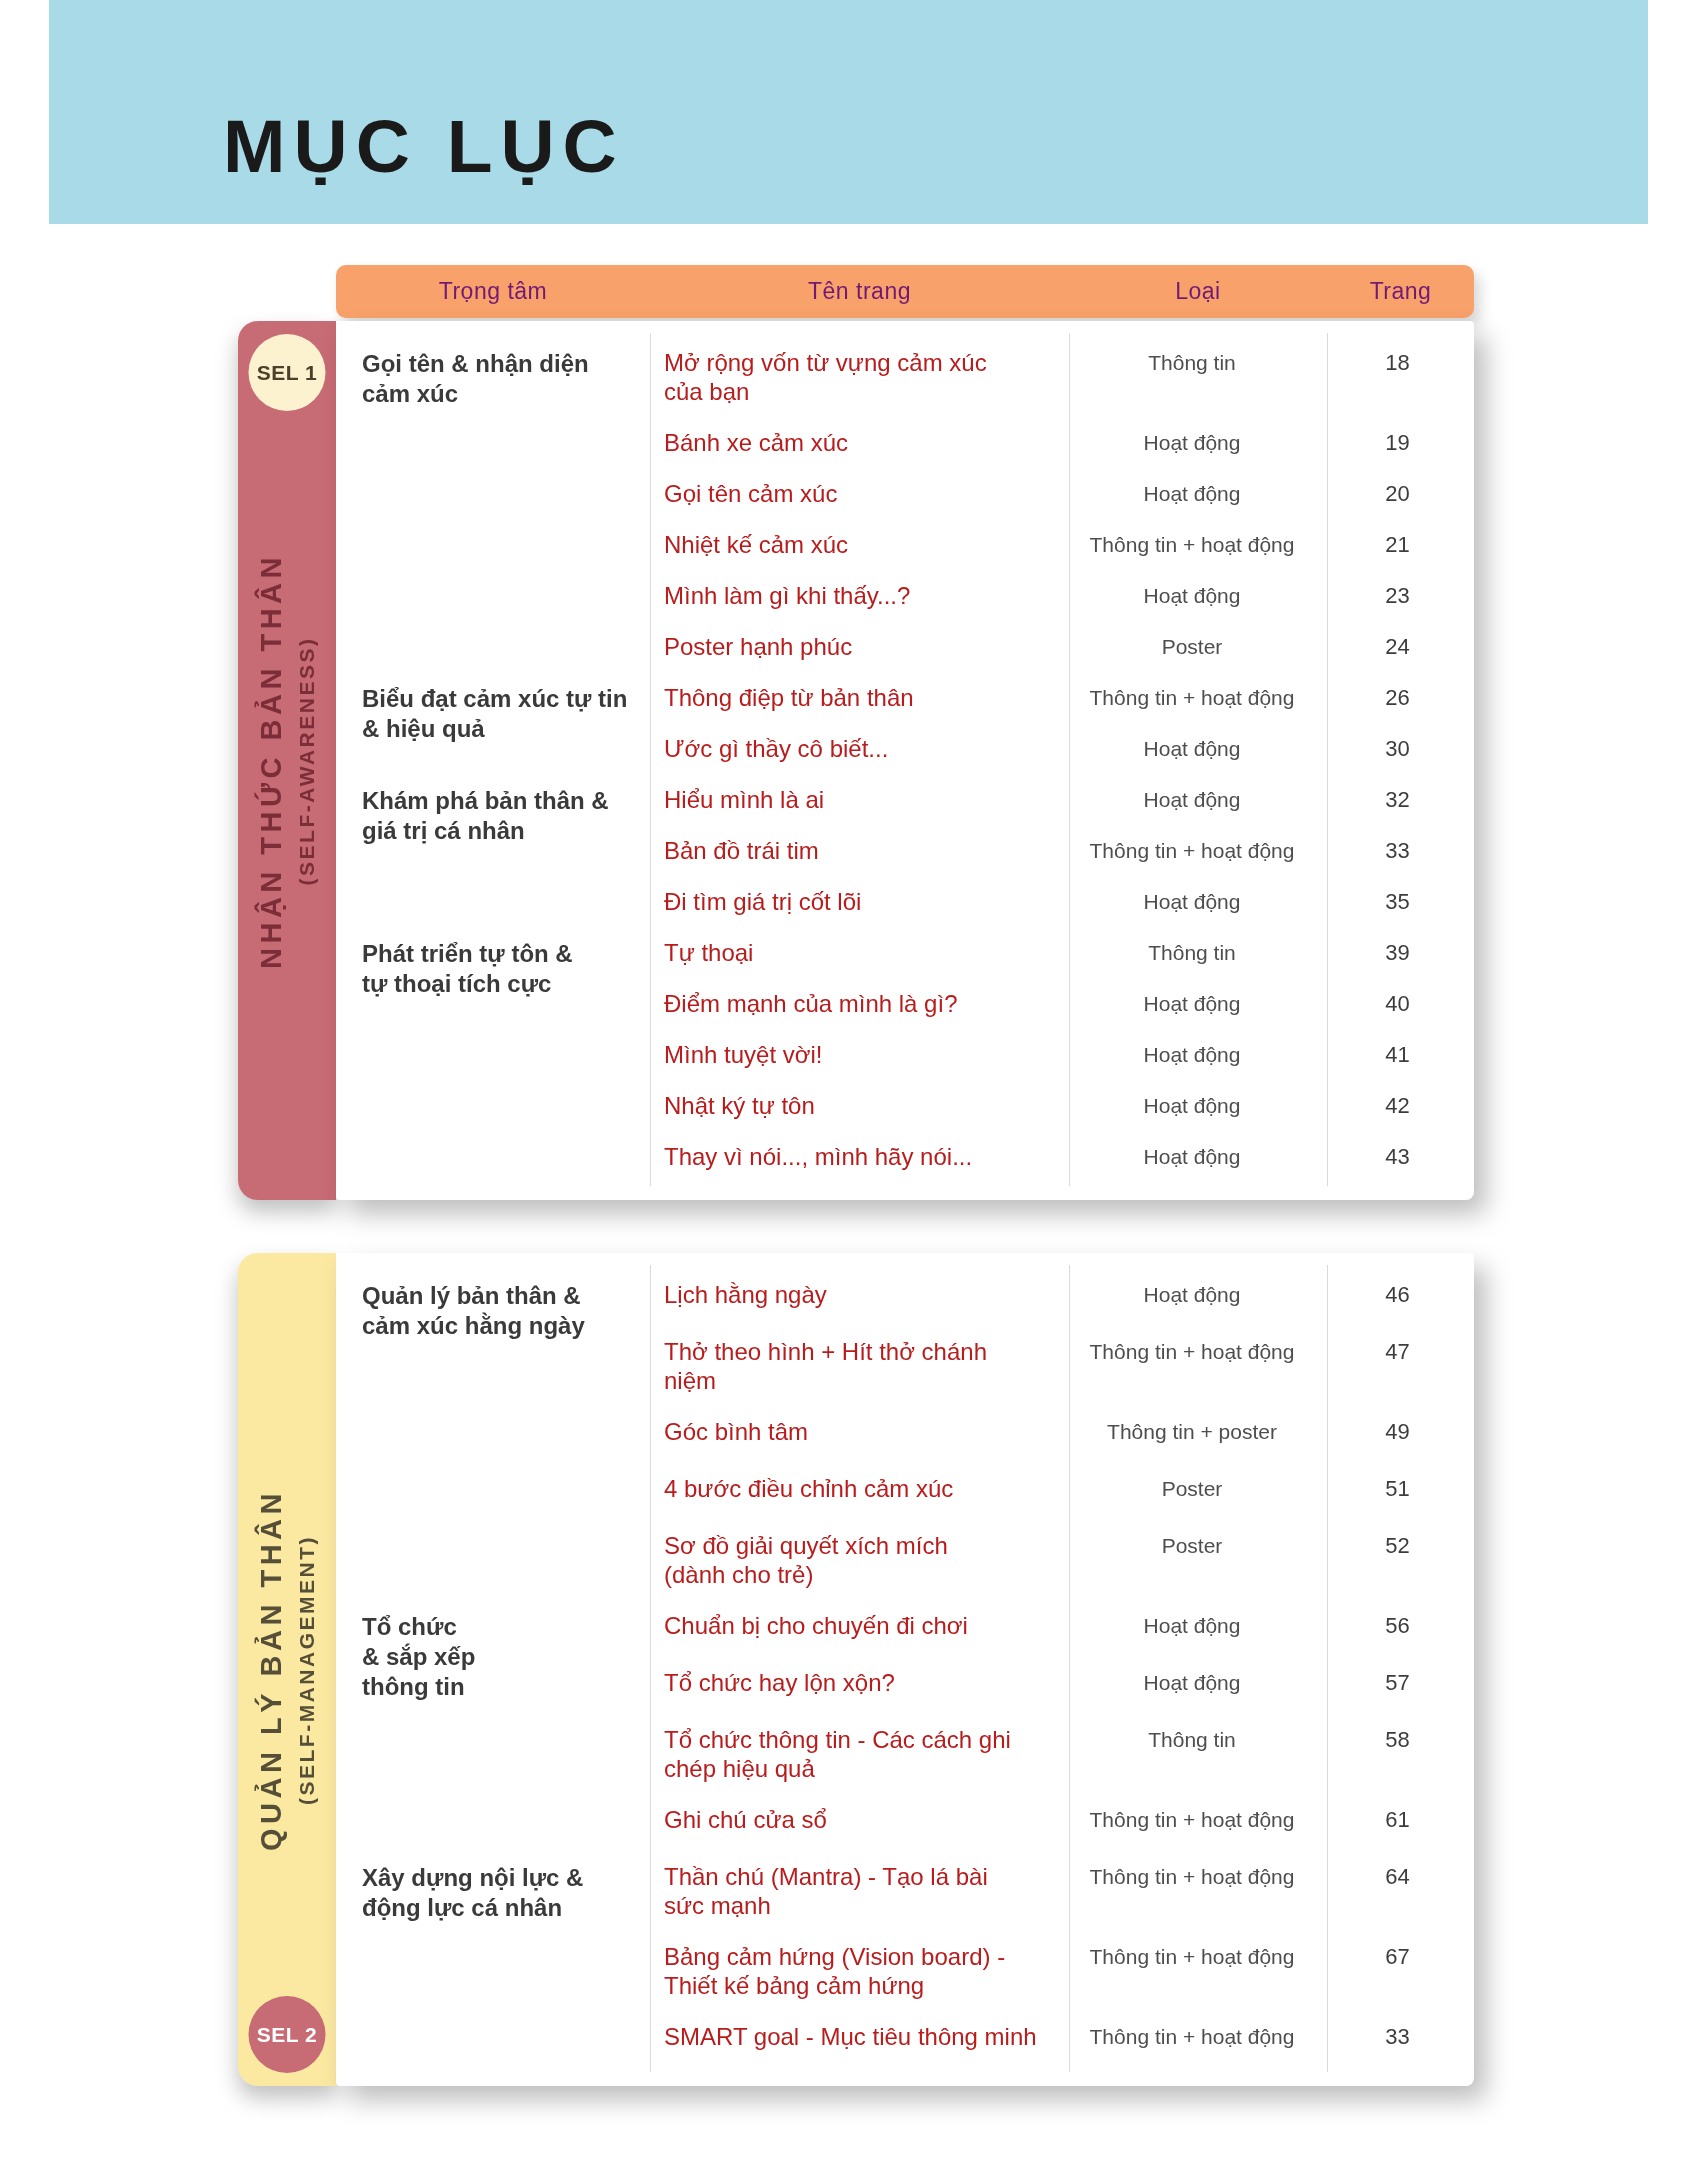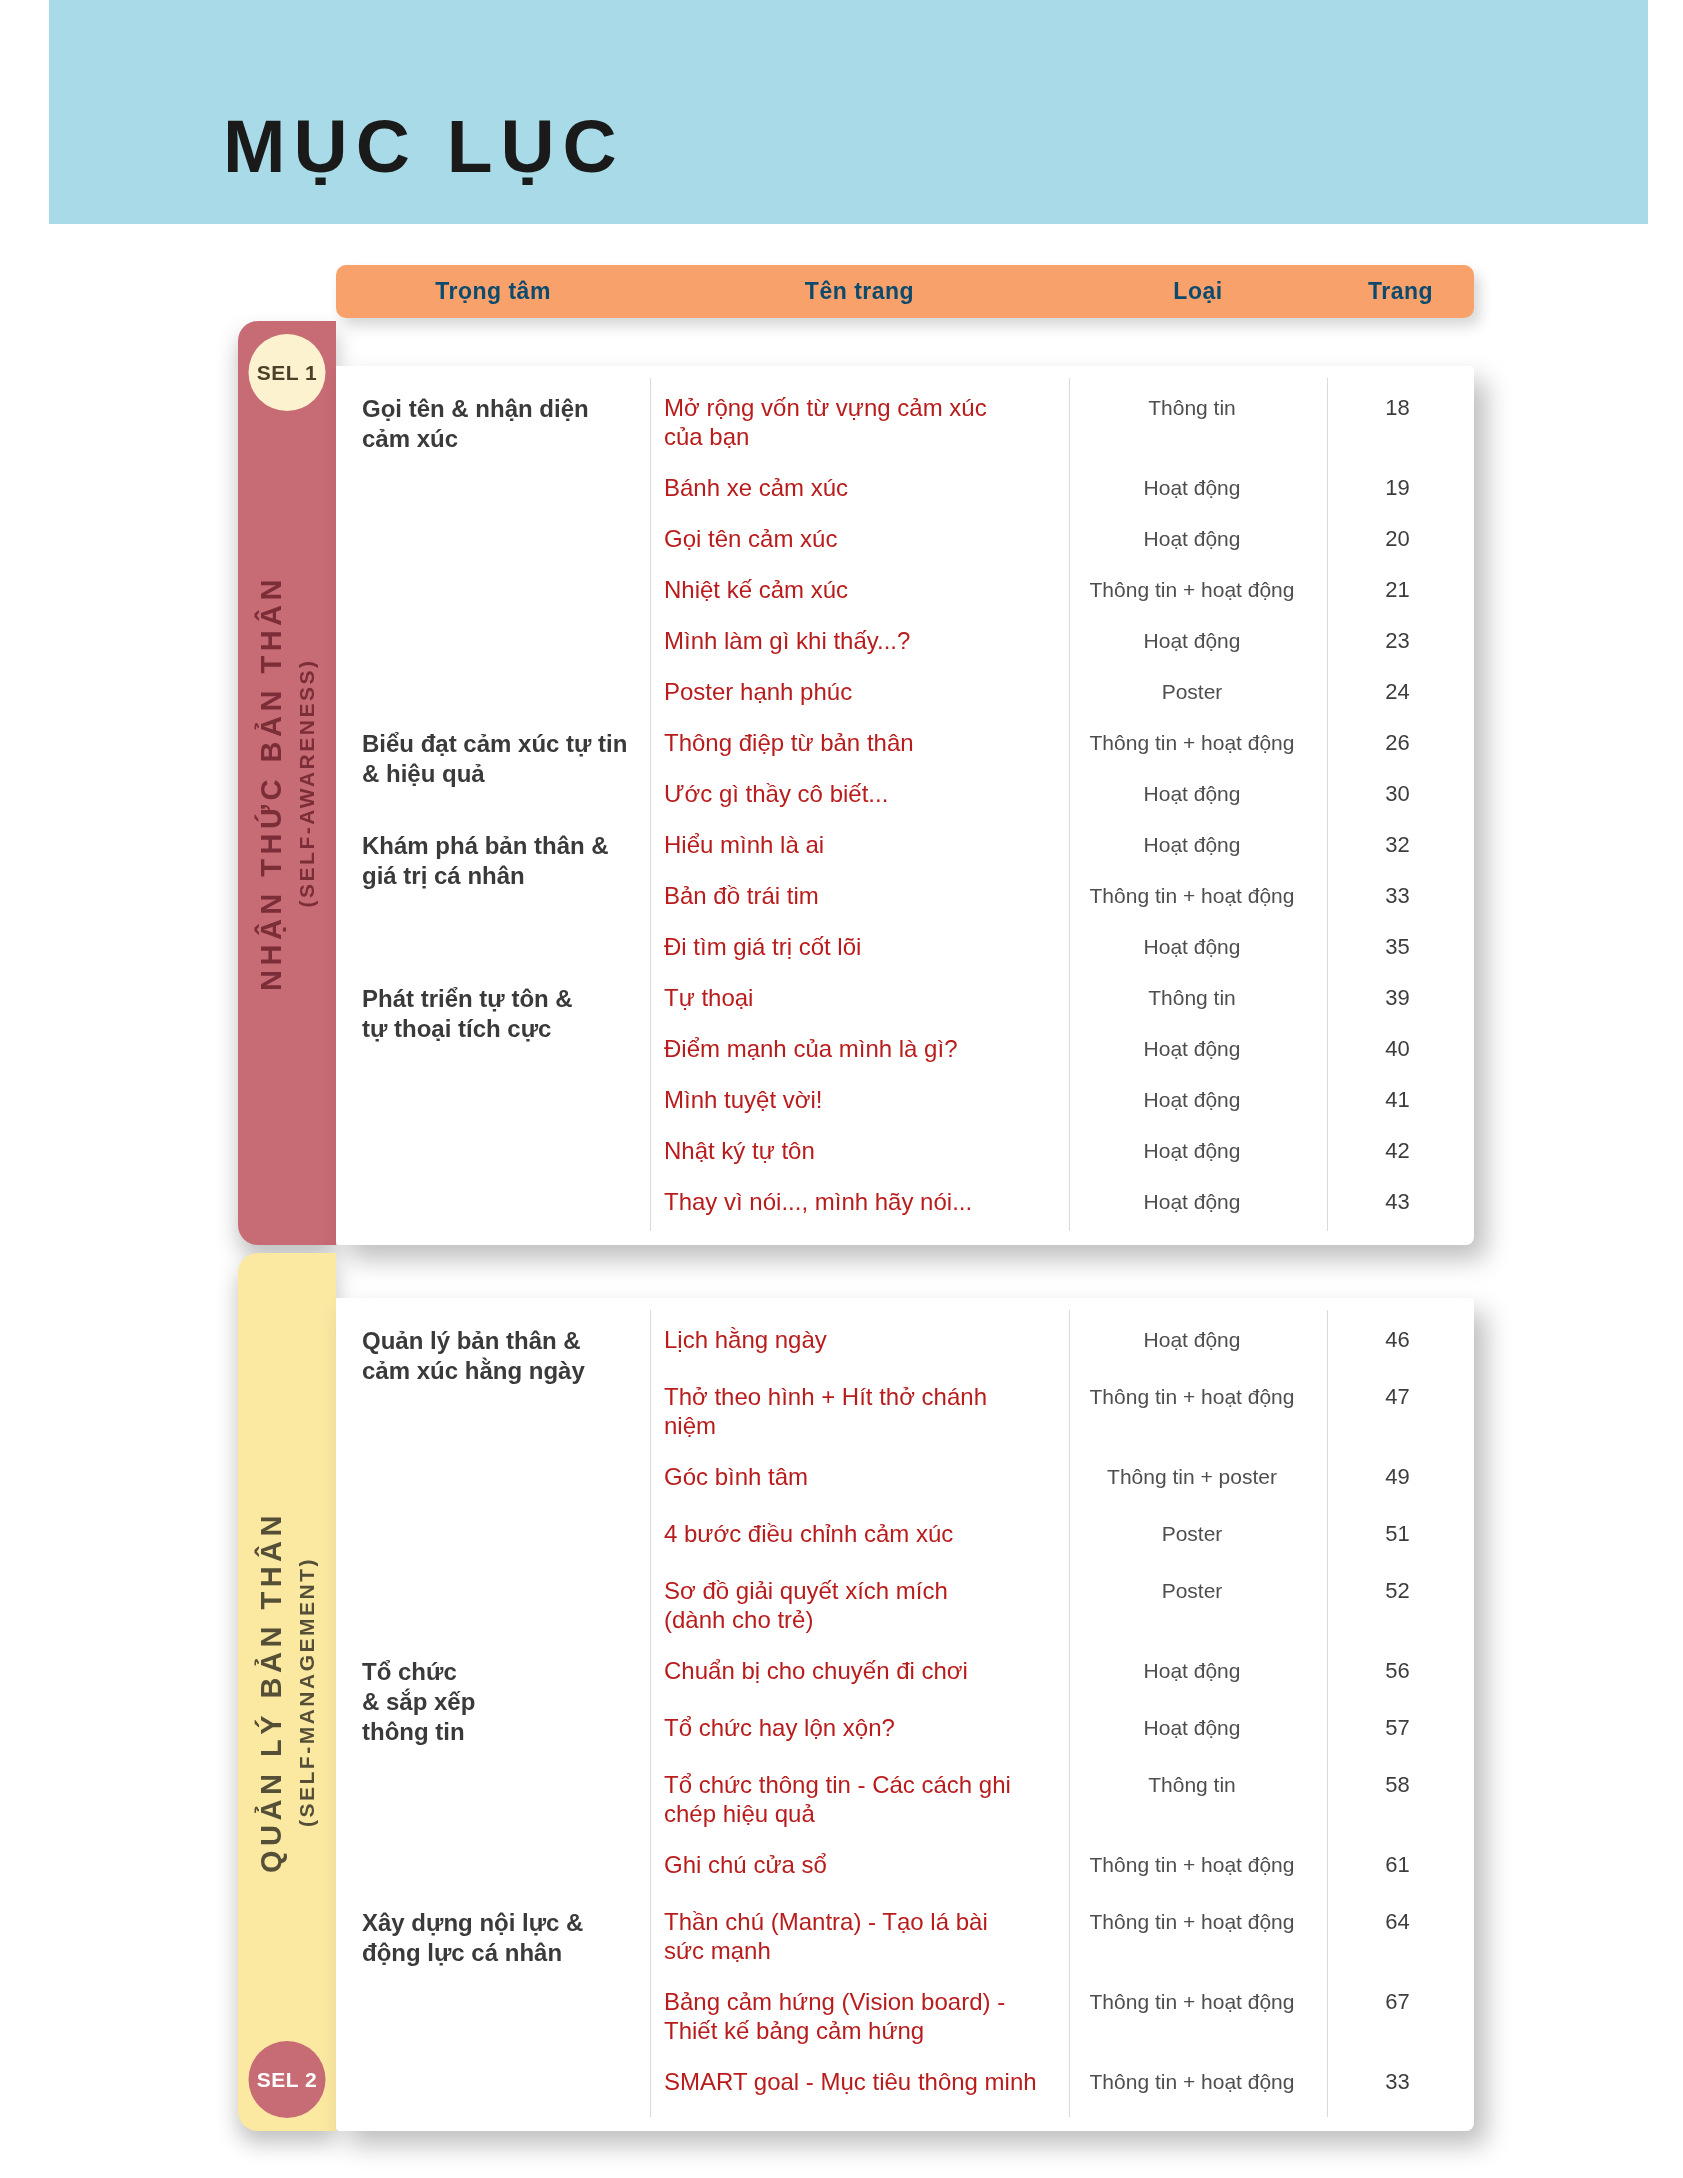--- a/index.html
+++ b/index.html
@@ -7,21 +7,21 @@
   body { font-family:"Liberation Sans","DejaVu Sans",sans-serif; }
   .page { position:relative; width:1683px; height:2178px; background:#ffffff; overflow:hidden; }
 
   
   .banner { position:absolute; left:49px; top:0; width:1599px; height:224px; background:var(--banner); }
   .title { position:absolute; left:174px; top:103px; font-size:75px; font-weight:bold; letter-spacing:8px; color:#1a1a1a; }
 
   
   .table-header { position:absolute; left:336px; top:265px; width:1138px; height:53px; display:flex; align-items:center;
                   background:var(--header); border-radius:10px; box-shadow:6px 8px 14px rgba(0,0,0,0.16); }
-  .th { color:#0c4a6e; font-weight:bold; font-size:23px; text-align:center; letter-spacing:0.5px; }
+  .th { color:#701a75; font-weight:normal; font-size:23px; text-align:center; letter-spacing:0.5px; }
   .th-focus { width:314px; } .th-name { width:419px; } .th-type { width:258px; } .th-page { width:147px; }
 
   
   .sel-section { position:absolute; left:238px; display:flex; align-items:stretch; }
   .sel-1 { top:321px; } .sel-2 { top:1253px; }
 
   .sidebar { position:relative; width:98px; border-radius:20px 0 0 20px; box-shadow:0 12px 22px rgba(0,0,0,0.25); }
   .sel-1 .sidebar { background:var(--sidebar1); }
   .sel-2 .sidebar { background:var(--sidebar2); }
 
@@ -32,21 +32,21 @@
 
   .vtext { position:absolute; top:50%; left:50%; transform:translate(-50%,-50%) rotate(-90deg);
            text-align:center; white-space:nowrap; }
   .sel-1 .vtext { color:var(--sidebar1_text); }
   .sel-2 .vtext { color:var(--sidebar2_text); }
   .vtitle { font-size:29px; font-weight:bold; letter-spacing:4.5px; }
   .vsub { font-size:21px; font-weight:bold; letter-spacing:2.5px; margin-top:7px; }
 
   
   .tbody { position:relative; width:1138px; background:#ffffff; border-radius:0 4px 8px 4px;
-           box-shadow:12px 14px 26px rgba(0,0,0,0.26);margin-top:45px; }
+           box-shadow:12px 14px 26px rgba(0,0,0,0.26); }
   .divider { position:absolute; top:12px; bottom:14px; width:1px; background:#dadada; }
   .d1 { left:314px; } .d2 { left:733px; } .d3 { left:991px; }
 
   .groups { position:relative; padding:16px 0 18px; }
   .group { display:flex; align-items:flex-start; }
   .focus-cell { width:314px; padding:12px 14px 4px 26px; font-size:24px; font-weight:bold; line-height:30px;
                 color:#3a3a3a; white-space:pre-line; }
   .entries { flex:1; display:flex; flex-direction:column; }
   .entry { display:flex; align-items:flex-start; min-height:50px; }
   .sel-2 .entry { min-height:57px; }

